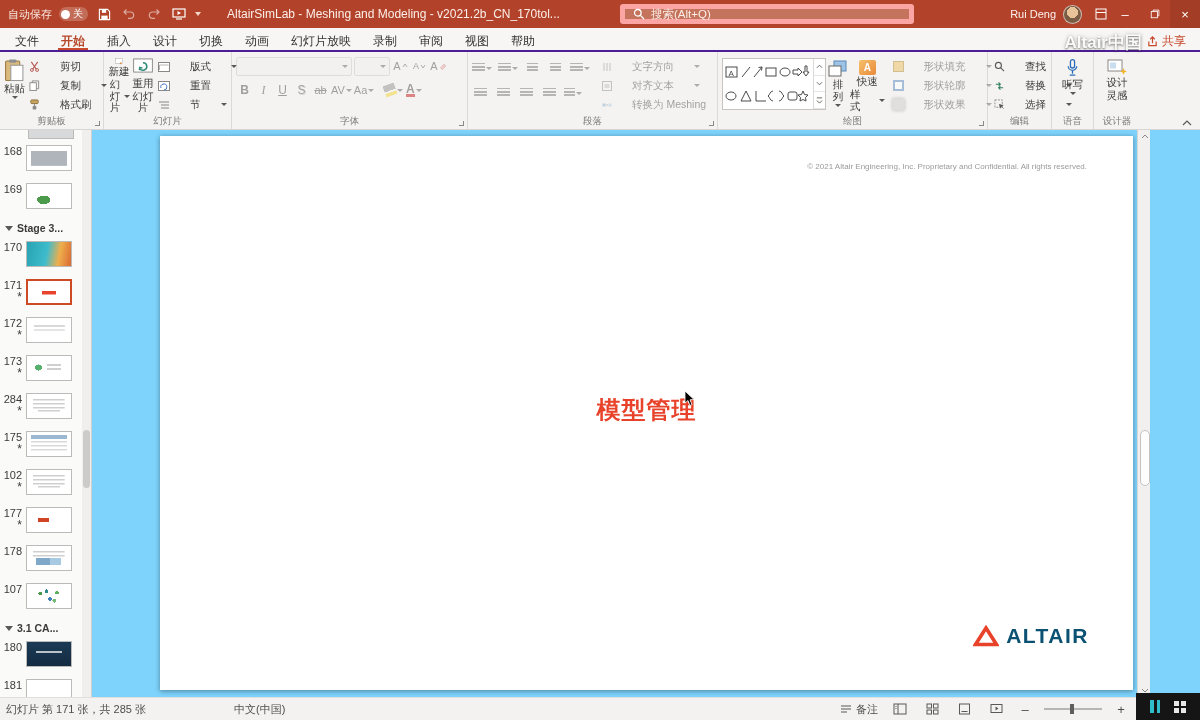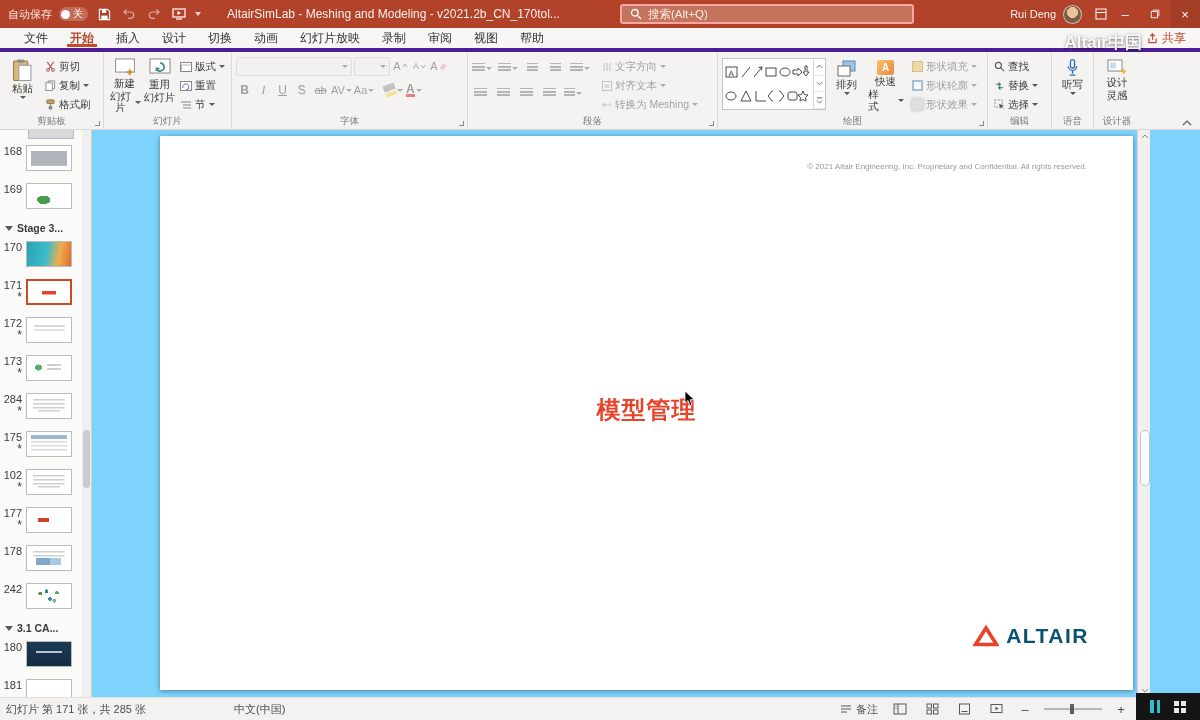--- a/index.html
+++ b/index.html
@@ -10,44 +10,44 @@
 
 .titlebar{position:absolute;top:0;left:0;right:0;height:28px;background:#B2432A;color:#fff;display:flex;align-items:center;z-index:40;}
 .tb-left{display:flex;align-items:center;gap:7px;padding-left:8px;flex:0 0 auto;}
 .tb-autosave{font-size:11px;color:#FBE9E3;}
 .tb-toggle{display:inline-flex;align-items:center;gap:3px;background:rgba(255,255,255,.22);border-radius:8px;height:14px;padding:0 5px 0 2px;font-size:10px;color:#fff;}
 .tb-toggle .knob{width:9px;height:9px;border-radius:50%;background:#fff;}
 .tb-icon{display:inline-flex;align-items:center;justify-content:center;width:18px;height:20px;}
 .tb-icon.dim{opacity:.55;}
 .car-w{width:0;height:0;border-left:3px solid transparent;border-right:3px solid transparent;border-top:4px solid #F4D7CD;display:inline-block;}
 .tb-title{font-size:12px;color:#FCEFEA;margin-left:26px;white-space:nowrap;overflow:hidden;max-width:370px;flex:0 1 auto;}
-.tb-search{position:absolute;left:620px;top:4px;width:294px;height:20px;background:#C4745C;border:2px solid #fca5a5;border-radius:3px;display:flex;align-items:center;gap:6px;padding:0 8px;font-size:11.5px;color:#FBEDE8;}
+.tb-search{position:absolute;left:620px;top:4px;width:294px;height:20px;background:#C4745C;border:5px solid #fca5a5;border-radius:3px;display:flex;align-items:center;gap:6px;padding:0 8px;font-size:11.5px;color:#FBEDE8;}
 .tb-right{margin-left:auto;display:flex;align-items:center;height:100%;}
 .tb-user{font-size:11px;color:#FDF2EE;margin-right:7px;}
 .tb-avatar{width:19px;height:19px;border-radius:50%;background:radial-gradient(circle at 50% 38%,#E8C39A 0 40%,#7A5B43 41%);border:1px solid rgba(255,255,255,.6);margin-right:10px;}
 .winbtn{width:30px;height:28px;display:flex;align-items:center;justify-content:center;font-size:13px;color:#fff;}
 .winbtn.close{background:rgba(0,0,0,.08);}
 
 
-.tabrow{position:absolute;top:28px;left:0;right:0;height:24px;background:#F7F6F5;display:flex;align-items:center;padding-left:13px;border-bottom:4px solid #4c1d95;z-index:30;}
+.tabrow{position:absolute;top:28px;left:0;right:0;height:24px;background:#F7F6F5;display:flex;align-items:flex-end;padding-left:4px;border-bottom:2px solid #4c1d95;z-index:30;}
 .rtab{font-size:12px;color:#34322F;display:flex;align-items:center;padding:0 11px;position:relative;white-space:nowrap;}
 .rtab.active{color:#B7472A;font-weight:700;}
 .rtab.active::after{content:"";position:absolute;left:8px;right:8px;bottom:0;height:2.5px;background:#C8492C;}
 .tab-share{margin-left:auto;display:flex;align-items:center;gap:4px;padding:0 14px;color:#C8492C;font-size:12px;}
 .watermark{position:absolute;top:31px;right:58px;font-size:17px;font-weight:700;color:rgba(255,255,255,.95);text-shadow:0 1px 2px rgba(0,0,0,.45),0 0 4px rgba(0,0,0,.25);z-index:50;pointer-events:none;}
 
 
 .ribbon{position:absolute;top:52px;left:0;right:0;height:78px;background:#F4F3F2;display:flex;align-items:stretch;border-bottom:1px solid #D8D6D4;z-index:20;}
 .grp{position:relative;border-right:1px solid #DCDAD8;padding:3px 4px 15px 4px;display:flex;gap:2px;flex:0 0 auto;}
 .glabel{position:absolute;bottom:1px;left:0;right:0;text-align:center;font-size:9.5px;color:#7C7A77;}
 .launch{position:absolute;right:2px;bottom:2px;width:9px;height:9px;}
 .launch::after{content:"";position:absolute;right:1px;bottom:1px;width:4px;height:4px;border-right:1.4px solid #8A8886;border-bottom:1.4px solid #8A8886;}
 .bigbtn{width:37px;display:flex;flex-direction:column;align-items:center;gap:1px;padding-top:3px;font-size:10.5px;color:#3B3A39;line-height:1.12;text-align:center;}
 .scol{display:flex;flex-direction:column;justify-content:flex-start;gap:2px;padding-top:3px;}
-.sbtn{display:flex;align-items:center;gap:3px;font-size:10.5px;color:#3B3A39;height:17px;padding:0 2px;white-space:nowrap;}
+.sbtn{display:flex;align-items:center;gap:20px;font-size:10.5px;color:#3B3A39;height:17px;padding:0 2px;white-space:nowrap;}
 .ibtn{display:inline-flex;align-items:center;justify-content:center;min-width:17px;height:17px;gap:1px;}
 .dis{opacity:.45;}
 .car{width:0;height:0;border-left:3px solid transparent;border-right:3px solid transparent;border-top:3.5px solid #5A5856;display:inline-block;}
 .frow{display:flex;align-items:center;gap:2px;height:22px;}
 .combo{height:19px;background:#F0EFEE;border:1px solid #C6C4C2;border-radius:2px;display:flex;align-items:center;justify-content:flex-end;padding:0 3px;}
 .glyphB{font-weight:700;font-size:12px;color:#3B3A39;}
 .glyphI{font-style:italic;font-family:"Liberation Serif",serif;font-size:12px;color:#3B3A39;}
 .glyphU{text-decoration:underline;font-size:12px;color:#3B3A39;}
 .glyphS{font-size:12px;color:#3B3A39;text-shadow:1px 1px 0 #B8B6B4;}
 .glyphStrike{font-size:11px;color:#3B3A39;text-decoration:line-through;}
@@ -644,21 +644,21 @@
     </div>
     <div class="srow">
       <span class="numcol">
           <span>178</span>
           <span class="star"></span>
         </span>
       <span class="thumb t-docs"></span>
     </div>
     <div class="srow">
       <span class="numcol">
-          <span>242</span>
+          <span>107</span>
           <span class="star"></span>
         </span>
       <span class="thumb t-scatter"></span>
     </div>
     <div class="sect">
         <span class="tri"></span>
         <span>3.1 CA...</span>
       </div>
     <div class="srow">
       <span class="numcol">

